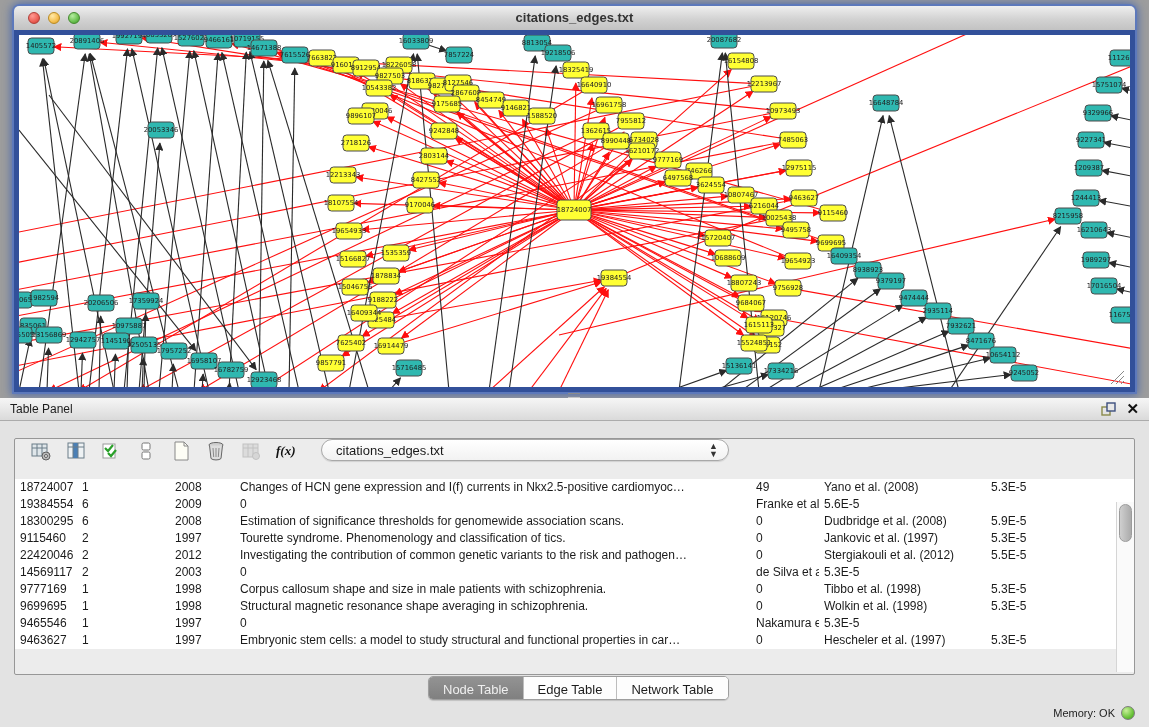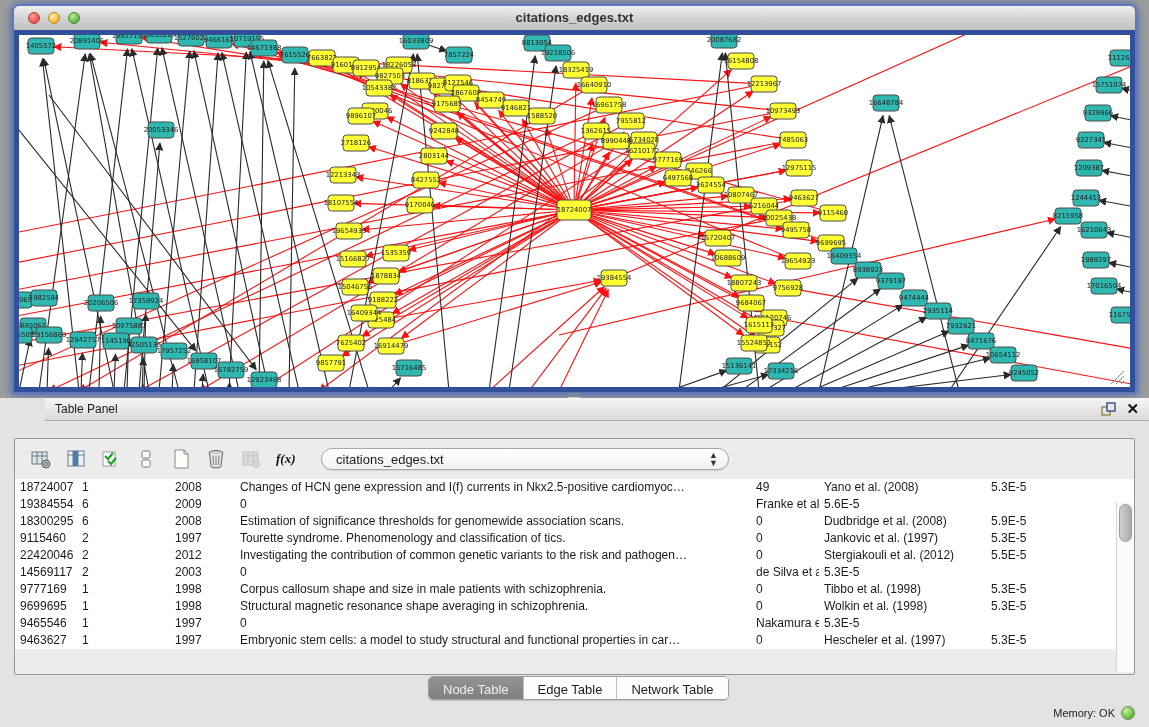--- a/index.html
+++ b/index.html
@@ -31,31 +31,31 @@
   .light.green{background:radial-gradient(circle at 35% 30%,#b6eda0,#69c04f 60%,#3e9428);border:1px solid #448a2e;}
   .graph-frame{
     position:absolute;left:0;top:24px;right:0;bottom:0;
     border:5px solid #32509a;background:#fff;box-sizing:border-box;
   }
   .graph-frame svg{display:block;}
   
   .bottom{position:absolute;left:0;top:398px;width:1149px;height:329px;background:#e3e3e3;}
   .panel-head{
     height:22px;background:linear-gradient(#f6f6f6,#dadada);
-    border-bottom:1px solid #ababab;position:relative;margin-left:45px;
+    border-bottom:1px solid #ababab;position:relative;
   }
   .panel-head .ph-title{position:absolute;left:10px;top:4px;font-size:12px;color:#1c1c1c;}
   .panel-head .ph-icons{position:absolute;right:10px;top:2px;display:flex;gap:10px;align-items:center;}
   .close-x{font-size:15px;font-weight:bold;color:#111;line-height:18px;cursor:default;}
   
   .tablebox{
     position:absolute;left:14px;top:40px;width:1119px;height:235px;
     border:1px solid #979797;border-radius:2px;background:#ececec;
   }
-  .toolbar{height:40px;display:flex;align-items:center;padding-left:14px;gap:11px;}
+  .toolbar{height:40px;display:flex;align-items:flex-start;padding-left:14px;gap:11px;}
   .tbtn{width:24px;height:24px;display:flex;align-items:center;justify-content:center;}
   .combo{
     margin-left:12px;width:408px;height:22px;border:1px solid #a8a8a8;border-radius:11px;
     background:linear-gradient(#ffffff,#f2f2f2);display:flex;align-items:center;
     padding:0 10px 0 14px;box-sizing:border-box;box-shadow:0 1px 1px rgba(0,0,0,.12);
   }
   .combo .cv{flex:1;font-size:13px;color:#1a1a1a;}
   .combo .arrows{font-size:9px;color:#333;line-height:8px;text-align:center;}
   .grid{display:grid;grid-template-columns:62px 93px 65px 516px 68px 167px 130px 18px;}
   .hc{

